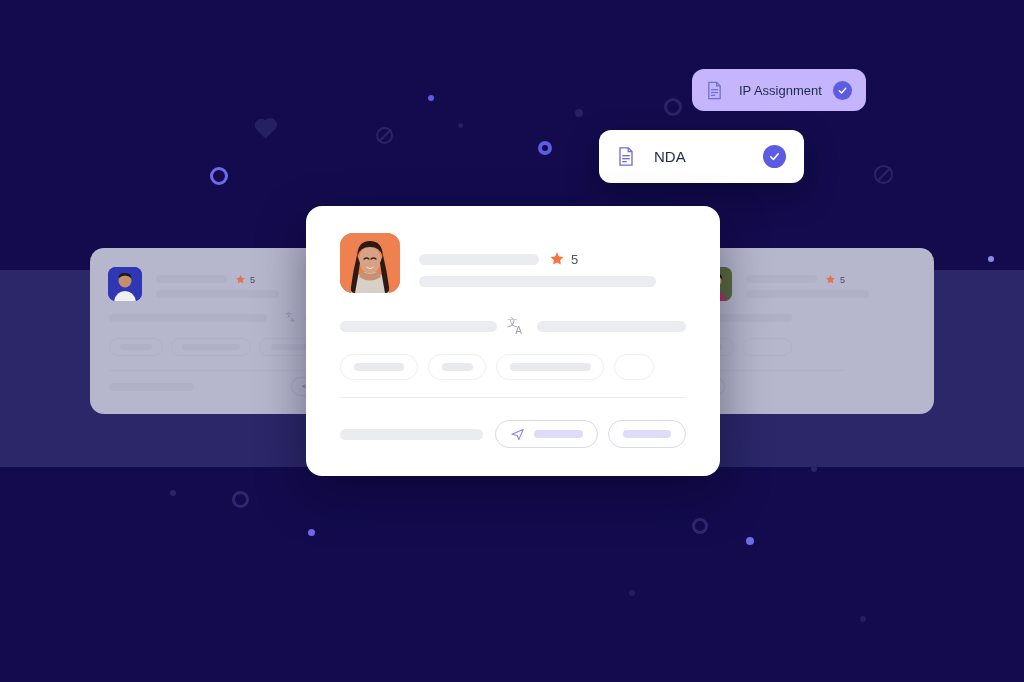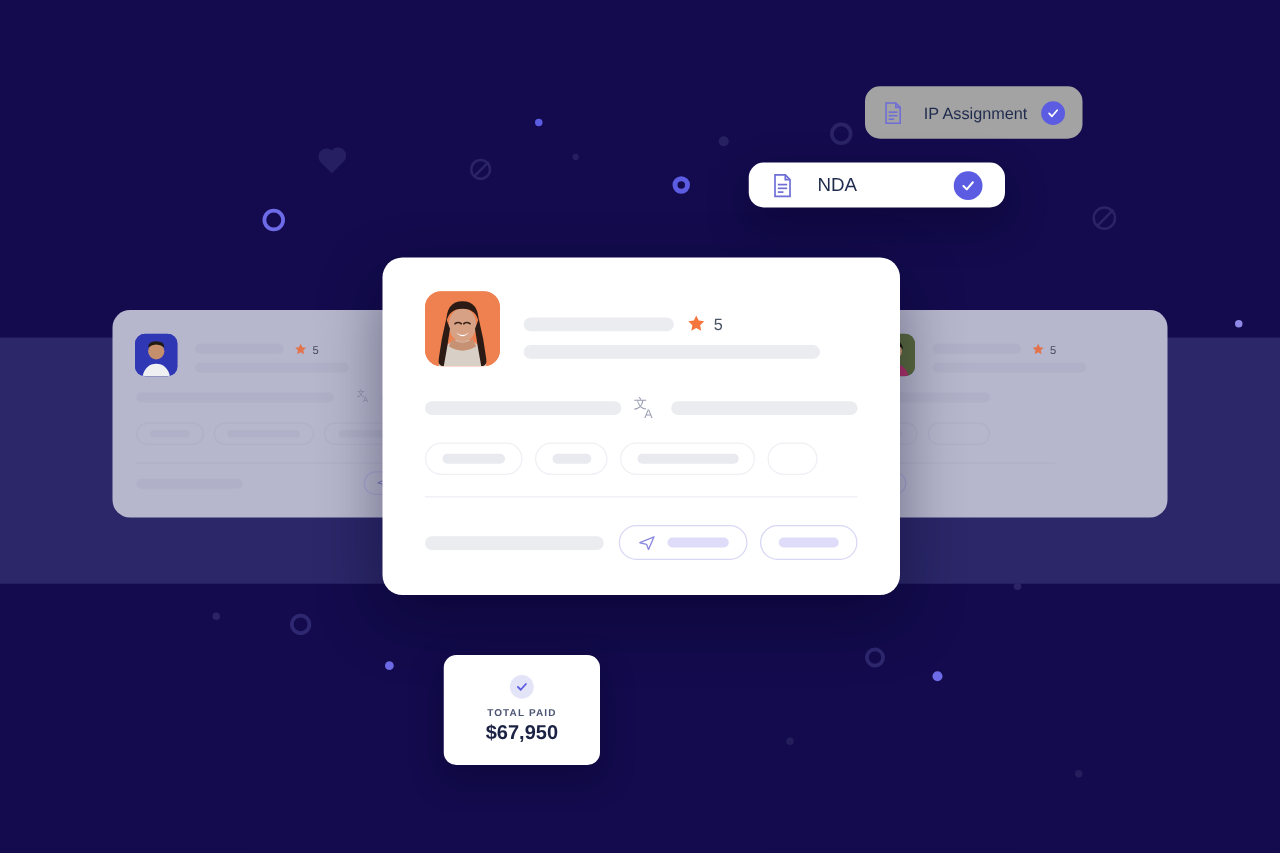--- a/index.html
+++ b/index.html
@@ -264,30 +264,30 @@
     display: flex;
     align-items: center;
     border-radius: 12px;
   }
 
   .chip-ip {
     left: 692px;
     top: 69px;
     width: 174px;
     height: 42px;
-    background: #a3a3a3;
+    background: #c4b5fd;
     padding: 0 14px;
     z-index: 30;
   }
 
   .chip-nda {
     left: 599px;
     top: 130px;
     width: 205px;
-    height: 36px;
+    height: 53px;
     background: #ffffff;
     padding: 0 18px;
     box-shadow: 0 12px 32px rgba(5, 2, 30, 0.38);
     z-index: 35;
   }
 
   .chip-label {
     flex: 1;
     font-size: 14px;
     color: #1f2b4d;
@@ -586,23 +586,14 @@
         </svg>
         <span class="bar"></span>
       </span>
       <span class="btn-outline plain-btn">
         <span class="bar"></span>
       </span>
     </div>
   </div>
 
 
-  <div class="total-card">
-    <span class="check-circle-light">
-      <svg width="11" height="11" viewBox="0 0 24 24">
-        <path d="M5 12 L10 17 L19 7" fill="none" stroke="#5b5ce2" stroke-width="3.2" stroke-linecap="round" stroke-linejoin="round"></path>
-      </svg>
-    </span>
-    <span class="total-label">TOTAL PAID</span>
-    <span class="total-amount">$67,950</span>
-  </div>
 
 </div>
 
 </body></html>

